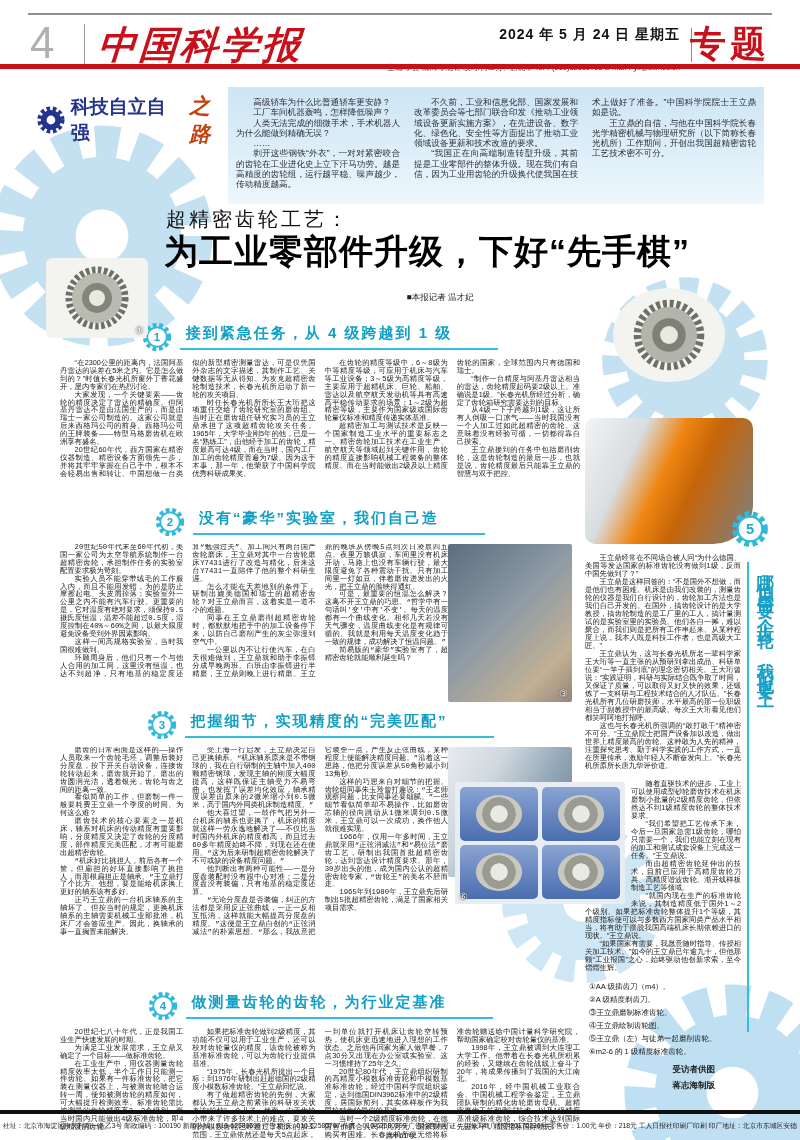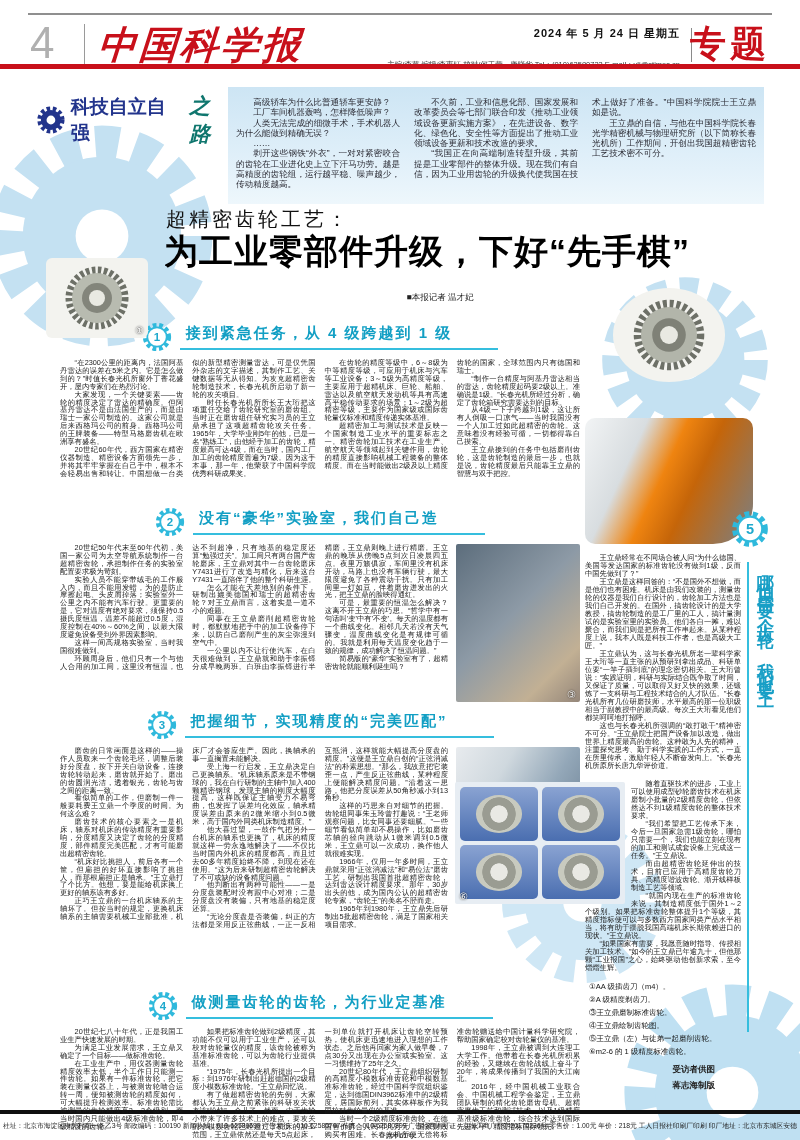--- a/index.html
+++ b/index.html
@@ -5,31 +5,31 @@
   html,body{margin:0;padding:0;background:#e9e9e9;}
   .page{position:relative;width:800px;height:1140px;background:#fff;margin:0 auto;
         font-family:"Liberation Sans",sans-serif;color:#1a1a1a;overflow:hidden;}
   
   .hair{position:absolute;left:28px;right:28px;top:13px;height:2px;background:#8f8f8f;}
   .pagenum{position:absolute;left:30px;top:18px;font-size:44px;color:#b0b0b0;font-weight:400;}
   .numdiv{position:absolute;left:84px;top:24px;width:1px;height:40px;background:#9a9a9a;}
   .masthead{position:absolute;left:98px;top:20px;font-family:"Liberation Serif",serif;
             font-size:38px;font-weight:bold;color:#c8101a;font-style:italic;letter-spacing:3px;transform:skewX(-4deg);}
   .dateblk{position:absolute;right:120px;top:26px;text-align:right;}
-  .dateblk .d{font-size:11px;font-weight:bold;color:#111;letter-spacing:1px;}
+  .dateblk .d{font-size:14px;font-weight:bold;color:#111;letter-spacing:1px;}
   .dateblk .c{font-size:7.5px;color:#333;margin-top:19px;}
   .hdrdiv{position:absolute;right:108px;top:28px;width:1.5px;height:34px;background:#8a8a8a;}
   .sectag{position:absolute;right:30px;top:20px;font-size:36px;font-weight:bold;color:#c8101a;letter-spacing:4px;font-family:"Liberation Serif",serif;text-align:right;}
   .redrule{position:absolute;left:0;right:0;top:64px;height:5px;background:#c8101a;}
   
   .wm{position:absolute;z-index:0;}
   
   .logo{position:absolute;left:36px;top:92px;width:195px;display:flex;align-items:center;gap:5px;z-index:2;}
   .logo .t1{font-size:19px;font-weight:900;color:#22348c;}
-  .logo .t2{font-size:21px;font-weight:bold;color:#0f766e;font-family:"Liberation Serif",serif;font-style:italic;}
+  .logo .t2{font-size:21px;font-weight:bold;color:#c2410c;font-family:"Liberation Serif",serif;font-style:italic;}
   .intro{position:absolute;left:228px;top:87px;width:520px;height:97px;padding:10px 8px;
          background:linear-gradient(180deg,#cde5f4 0%,#e3f1fa 70%,#eef7fc 100%);
          columns:3;column-gap:14px;font-size:8.6px;line-height:10.3px;color:#2d2d36;font-weight:500;z-index:1;}
   .intro p{margin:0;text-indent:2em;text-align:justify;}
   
   .kicker{position:absolute;left:166px;top:206px;font-size:20px;letter-spacing:3px;color:#111;z-index:2;}
   .bigtitle{position:absolute;left:164px;top:229px;font-size:34px;font-weight:900;letter-spacing:1px;color:#000;z-index:2;white-space:nowrap;}
   .byline{position:absolute;left:165px;top:292px;width:550px;text-align:center;font-size:8.5px;color:#222;z-index:2;}
   
   .photo{position:relative;overflow:hidden;border-radius:2px;z-index:2;}
@@ -48,21 +48,21 @@
               background:radial-gradient(circle,#e9e9e4 0 28%,#9a9c92 30% 55%,#c8cabf 57% 80%,#7e8d9f 82%);}
   
   .mainarea{position:absolute;left:60px;top:316px;width:520px;z-index:1;}
   .sec-head{display:flex;align-items:center;justify-content:center;gap:8px;margin:6px 0 7px 0;}
   .sec-title{font-size:15px;font-weight:bold;color:#129fc4;letter-spacing:2px;
              border-bottom:2px solid #35bede;padding:0 46px 5px 6px;}
   .body{font-size:7.3px;line-height:7.9px;color:#191919;}
   .body p{margin:0;text-indent:2em;text-align:justify;}
   .cols4{columns:4;column-gap:9px;height:142px;overflow:hidden;}
   .c4b{height:126px;}
-  .flexrow{display:flex;gap:8px;}
+  .flexrow{display:flex;gap:0;font-family:Liberation Mono, monospace;}
   .cols3{columns:3;column-gap:9px;overflow:hidden;}
   .s2t{width:388px;height:160px;}
   .s3t{width:388px;height:238px;}
   
   .sidebar{position:absolute;left:585px;top:300px;width:190px;height:806px;z-index:1;}
   .sb-text{margin-top:10px;margin-right:34px;font-size:7.3px;line-height:8px;color:#191919;}
   .sb-text p{margin:0;text-indent:2em;text-align:justify;}
   .vtitle{position:absolute;left:162px;top:262px;height:470px;writing-mode:vertical-rl;
           font-size:17px;font-weight:bold;color:#189fc6;letter-spacing:7px;
           border-left:2px solid #35bede;padding-left:5px;z-index:2;}

